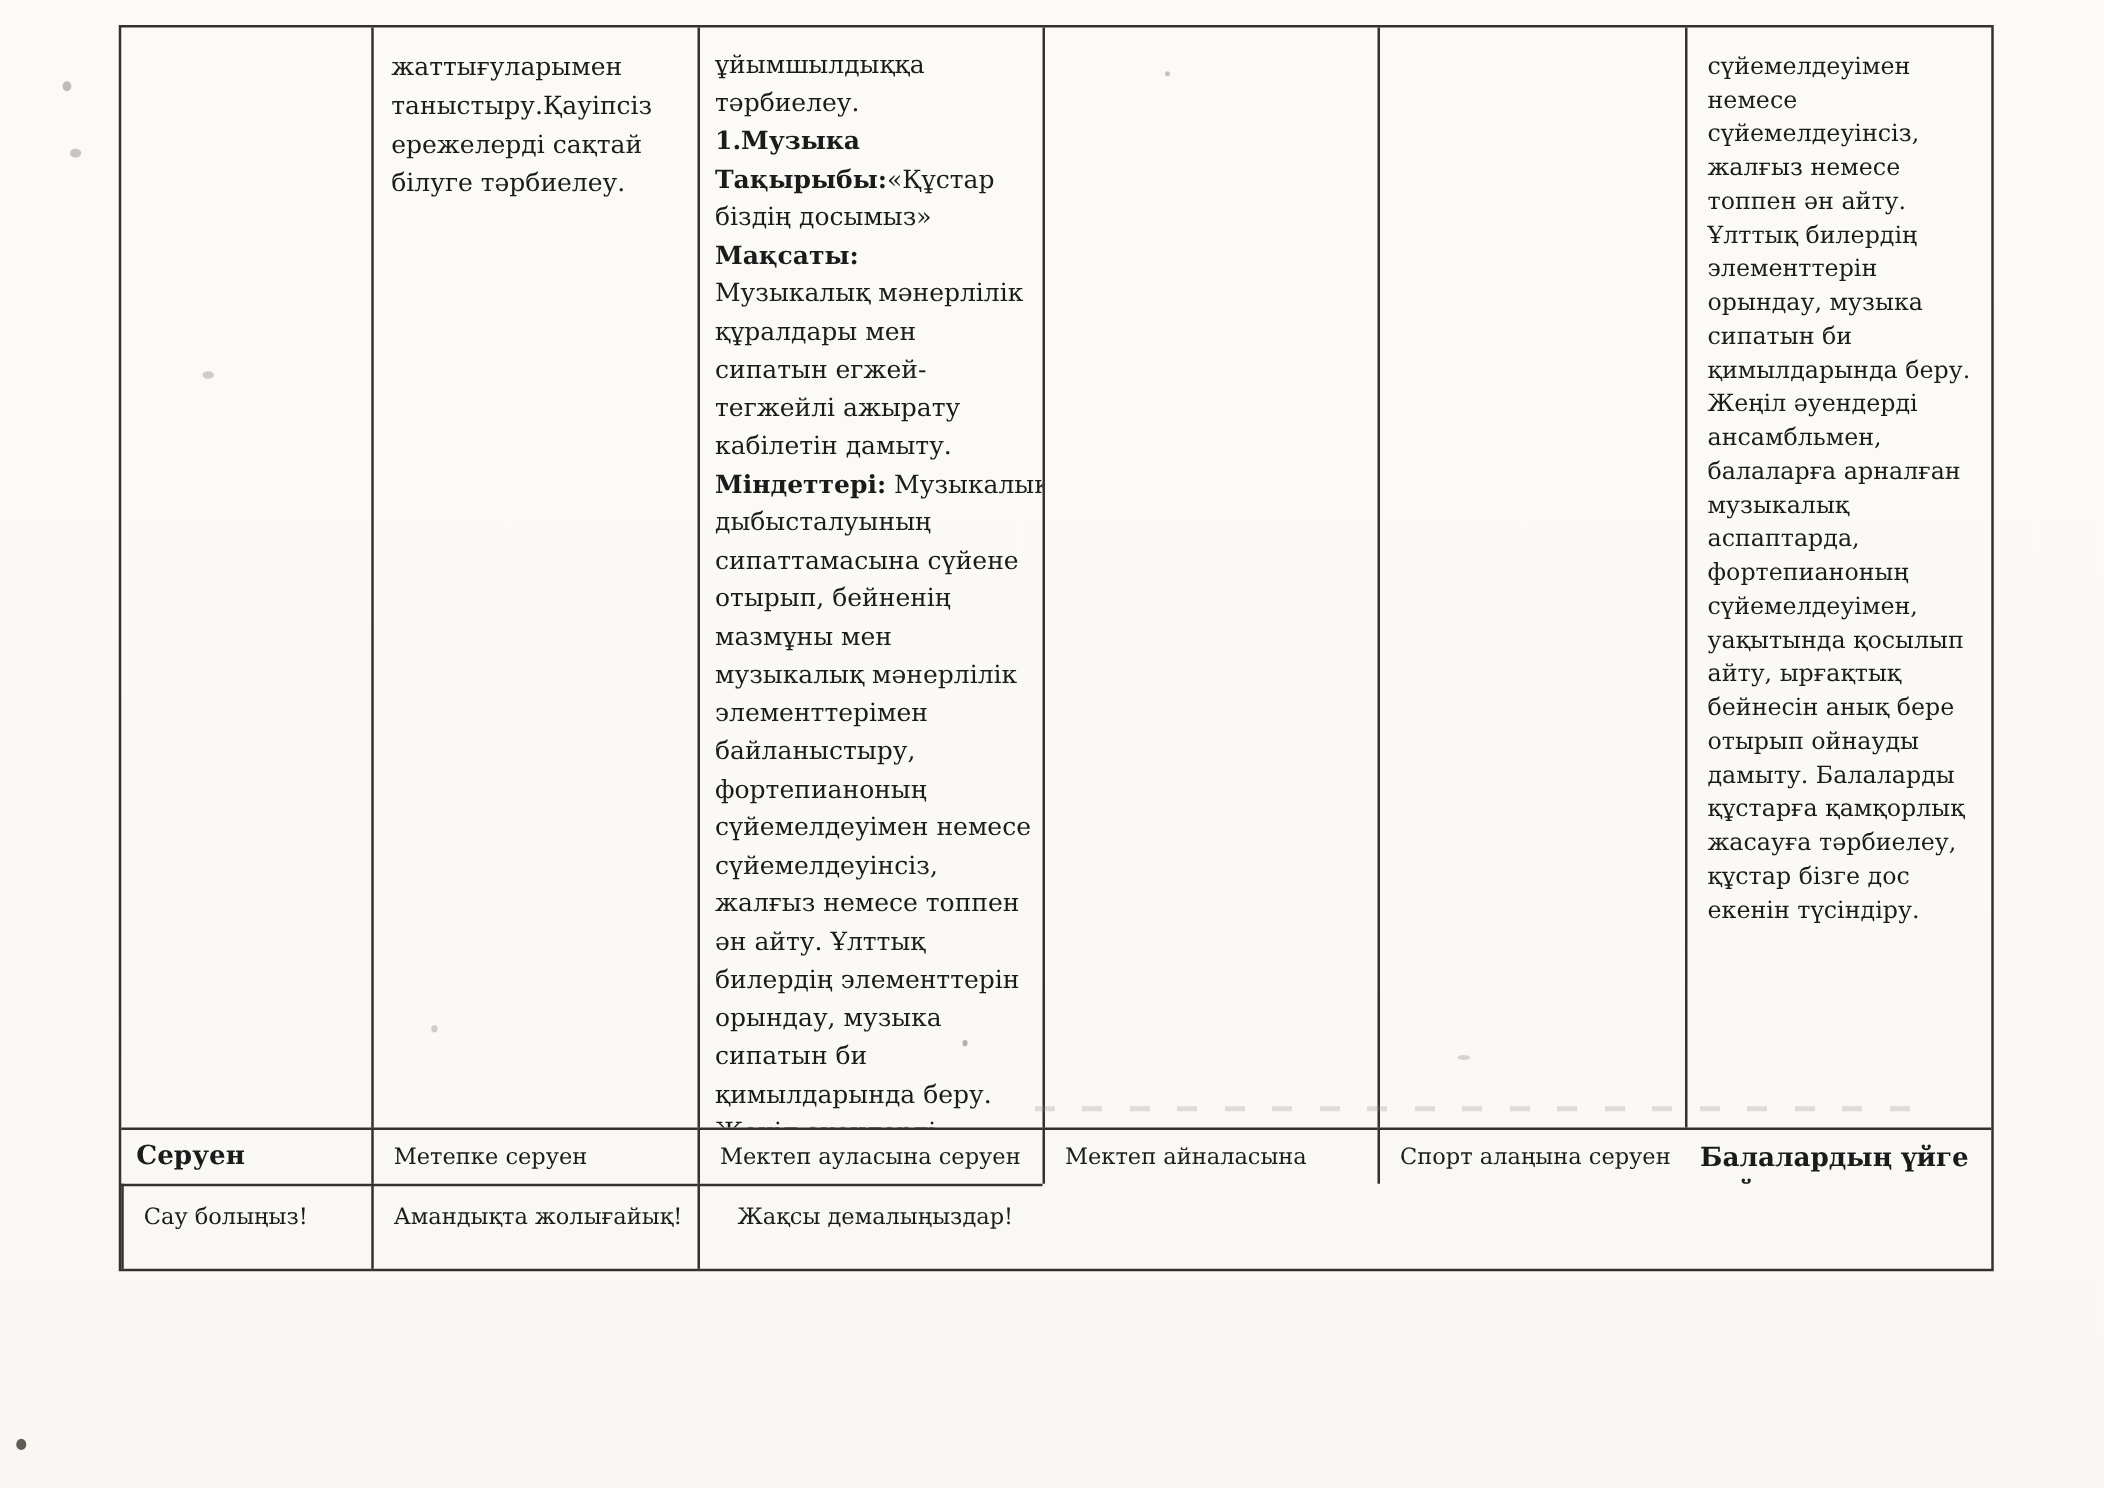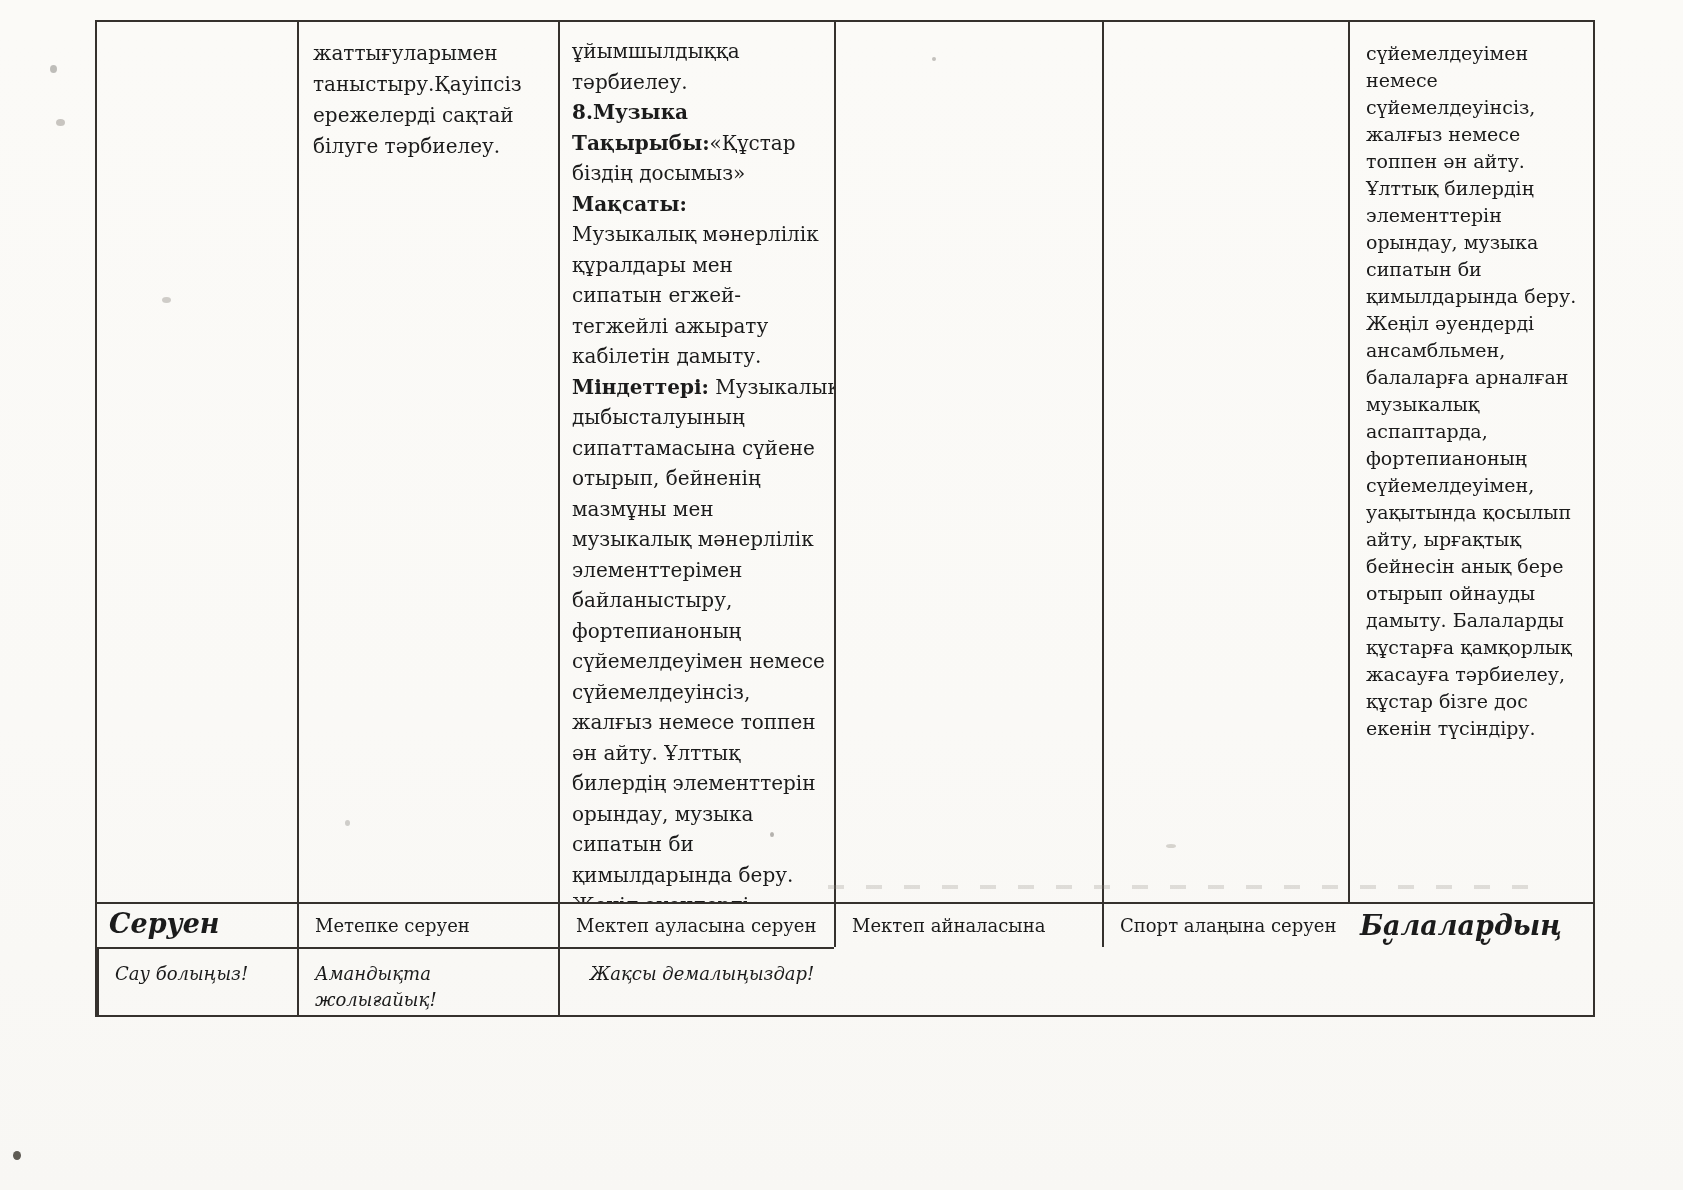--- a/index.html
+++ b/index.html
@@ -24,25 +24,25 @@
   .cell{box-sizing:border-box;overflow:hidden;}
   .bl{border-left:2.5px solid #35312d;}
   .bt{border-top:2.5px solid #35312d;}
   
   .p-col2{font-size:20px;line-height:31px;padding:16px 8px 0 14px;}
   .p-col3{font-size:20px;line-height:30.5px;padding:14px 6px 0 12px;}
   .p-col6{font-size:19px;line-height:27px;padding:18px 6px 0 16px;}
   .b{font-weight:700;}
   .bi{font-weight:700;}
   
-  .rowlabel{font-weight:700;font-size:27px;line-height:27px;padding:8px 14px 0 12px;font-style:italic;}
+  .rowlabel{font-weight:700;font-size:21px;line-height:27px;padding:8px 14px 0 12px;}
   .rowlabel.walk{padding-top:6px;}
   .smallcell{font-size:18px;line-height:26px;padding:10px 6px 0 16px;}
   .walkcell{padding-top:9px;}
-  .homecell{padding-top:12px;font-style:italic;}
+  .homecell{padding-top:12px;}
   .indent-more{padding-left:30px;}
   
   .artifact{position:absolute;pointer-events:none;}
   .edge-bottom{
     left:0;top:1181px;width:875px;height:6px;border-radius:3px;
     background:linear-gradient(90deg,
       rgba(45,44,42,.95) 0px, rgba(52,50,48,.9) 260px,
       rgba(88,86,84,.75) 520px, rgba(120,118,114,.55) 800px,
       rgba(140,138,134,0) 875px);
     transform:rotate(-0.12deg);
@@ -75,21 +75,21 @@
   <div class="doc-table">
 
     <div class="cell"></div>
 
     <div class="cell bl p-col2">
       <span>жаттығуларымен таныстыру.Қауіпсіз ережелерді сақтай білуге тәрбиелеу.</span>
     </div>
 
     <div class="cell bl p-col3">
       <div>ұйымшылдыққа тәрбиелеу.</div>
-      <div class="b">8.Музыка</div>
+      <div class="b">1.Музыка</div>
       <div><span class="bi">Тақырыбы:</span><span>«Құстар біздің досымыз»</span></div>
       <div class="b">Мақсаты:</div>
       <div>Музыкалық мәнерлілік құралдары мен сипатын егжей-тегжейлі ажырату кабілетін дамыту.</div>
       <div><span class="b">Міндеттері:</span><span>&nbsp;Музыкалық дыбысталуының сипаттамасына сүйене отырып, бейненің мазмұны мен музыкалық мәнерлілік элементтерімен байланыстыру, фортепианоның сүйемелдеуімен немесе сүйемелдеуінсіз, жалғыз немесе топпен ән айту. Ұлттық билердің элементтерін орындау, музыка сипатын би қимылдарында беру.&nbsp; Жеңіл әуендерді ансамбльмен, балаларға арналған музыкалық аспаптарда, фортепианоның сүйемелдеуімен, уақытында қосылып айту, ырғақтық бейнесін анық бере отырып ойнауды дамыту. Балаларды құстарға қамқорлық жасауға тәрбиелеу, құстар бізге дос екенін түсіндіру.</span></div>
     </div>
 
     <div class="cell bl"></div>
     <div class="cell bl"></div>
 
     <div class="cell bl p-col6">

